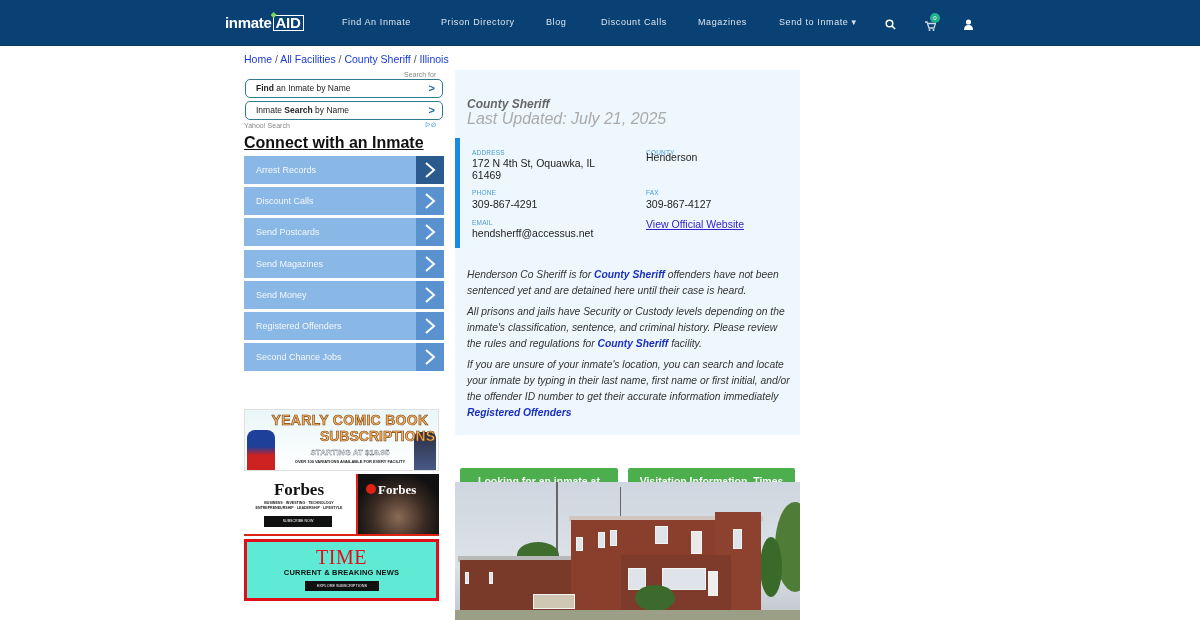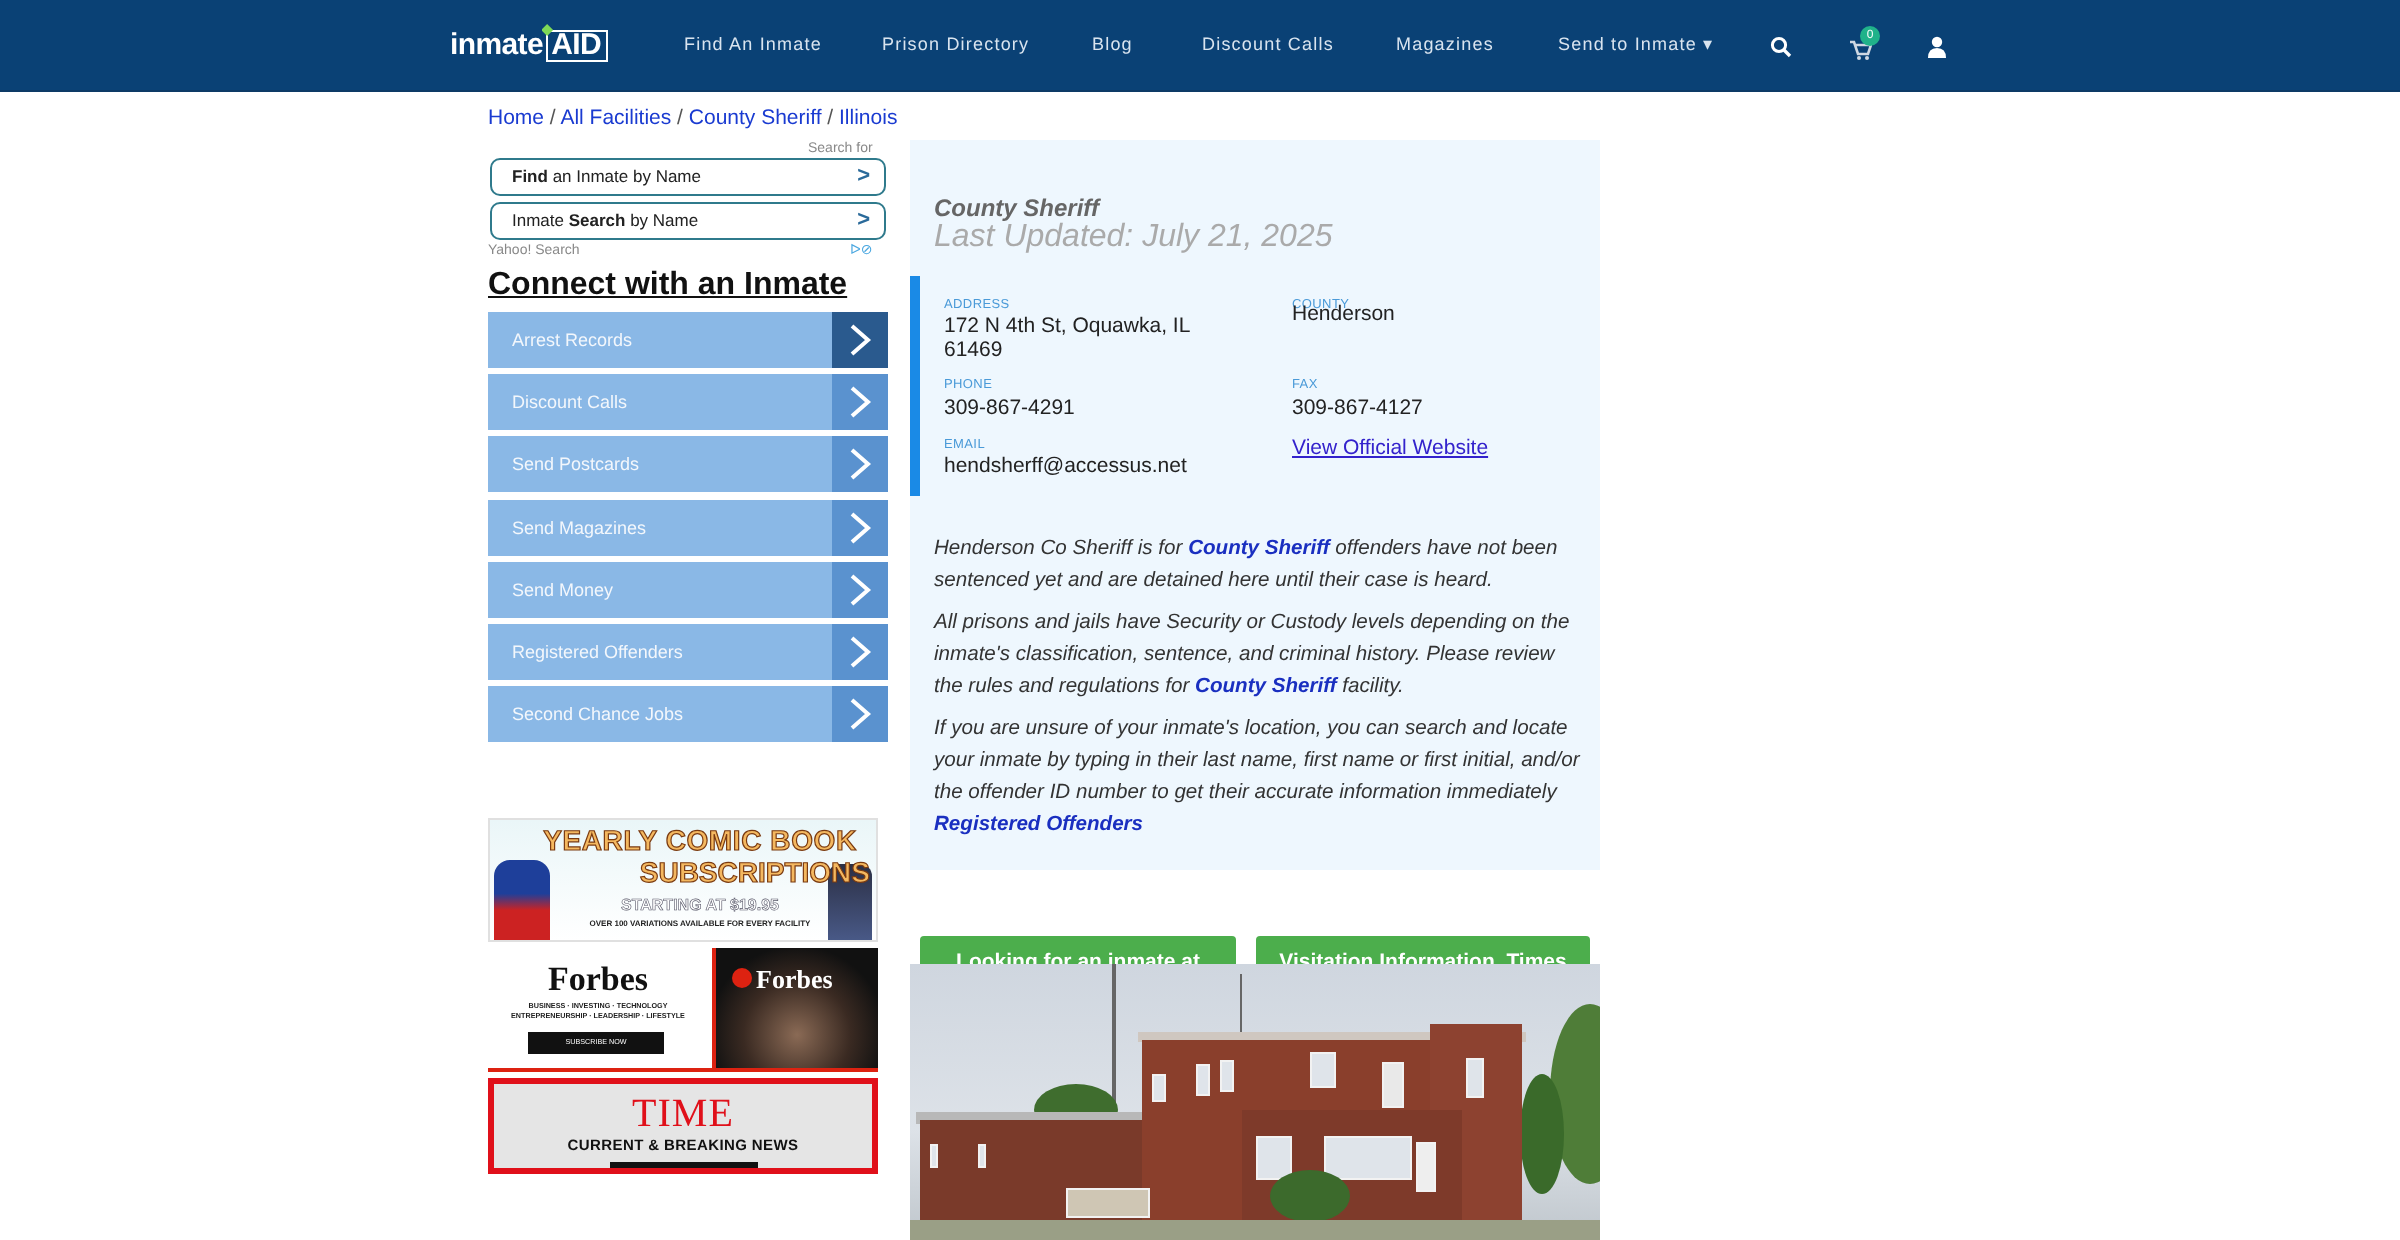--- a/index.html
+++ b/index.html
@@ -39,21 +39,21 @@
   .hero-l { position: absolute; left: 2px; top: 20px; width: 28px; height: 42px; background: linear-gradient(#1e3f9a 40%, #c22 60%); border-radius: 8px 8px 0 0; }
   .hero-r { position: absolute; right: 2px; top: 22px; width: 22px; height: 40px; background: linear-gradient(#2b2f44, #4a5b8a); border-radius: 6px 6px 0 0; }
   .ad-forbes { top: 474px; height: 62px; background: #fff; }
   .ad-forbes .name { position: absolute; left: 10px; top: 6px; width: 90px; text-align: center; font-family: "Liberation Serif", serif; font-weight: bold; font-size: 17px; color: #111; }
   .ad-forbes .sub { position: absolute; left: 2px; top: 27px; width: 106px; text-align: center; font-size: 3.6px; font-weight: bold; color: #222; line-height: 5px; }
   .ad-forbes .btn { position: absolute; left: 20px; top: 42px; width: 68px; height: 11px; background: #111; color: #fff; font-size: 3.6px; text-align: center; line-height: 11px; }
   .ad-forbes .cover { position: absolute; left: 112px; top: 0; width: 83px; height: 62px; background: radial-gradient(circle at 50% 70%, #8a6a55 0, #3a2a22 45%, #111 75%); border-left: 2px solid #d21; }
   .ad-forbes .cover span { position: absolute; left: 20px; top: 8px; font-family: "Liberation Serif", serif; font-weight: bold; font-size: 13px; color: #fff; }
   .ad-forbes .cover .redball { position: absolute; left: 8px; top: 10px; width: 10px; height: 10px; border-radius: 50%; background: #d21; }
   .ad-forbes .bar { position: absolute; left: 0; bottom: 0; width: 195px; height: 2px; background: #d21; }
-  .ad-time { top: 539px; height: 48px; border: 3px solid #e0101a; background: #e5e5e5; }
+  .ad-time { top: 539px; height: 62px; border: 3px solid #e0101a; background: #5eead4; }
   .ad-time .name { position: absolute; left: 0; top: 4px; width: 189px; text-align: center; font-family: "Liberation Serif", serif; font-size: 20px; color: #e0101a; letter-spacing: 0.5px; }
   .ad-time .sub { position: absolute; left: 0; top: 26px; width: 189px; text-align: center; font-size: 7.5px; color: #111; font-weight: bold; letter-spacing: 0.2px; }
   .ad-time .btn { position: absolute; left: 58px; top: 39px; width: 74px; height: 10px; background: #111; color: #fff; font-size: 3.8px; text-align: center; line-height: 10px; }
 
   .facility { position: absolute; left: 455px; top: 70px; width: 345px; height: 365px; background: #eef7fe; }
   .fac-title { position: absolute; left: 12px; top: 8px; font-size: 17.5px; font-weight: bold; color: #183c66; }
   .fac-type { position: absolute; left: 12px; top: 27px; font-size: 12px; font-weight: bold; font-style: italic; color: #666; }
   .fac-updated { position: absolute; left: 12px; top: 40px; font-size: 16px; font-style: italic; color: #aaa; }
   .info-bar { position: absolute; left: 0; top: 68px; width: 5px; height: 110px; background: #1a8ae6; }
   .info-label { position: absolute; font-size: 6.5px; color: #4a9ad8; letter-spacing: 0.2px; }

